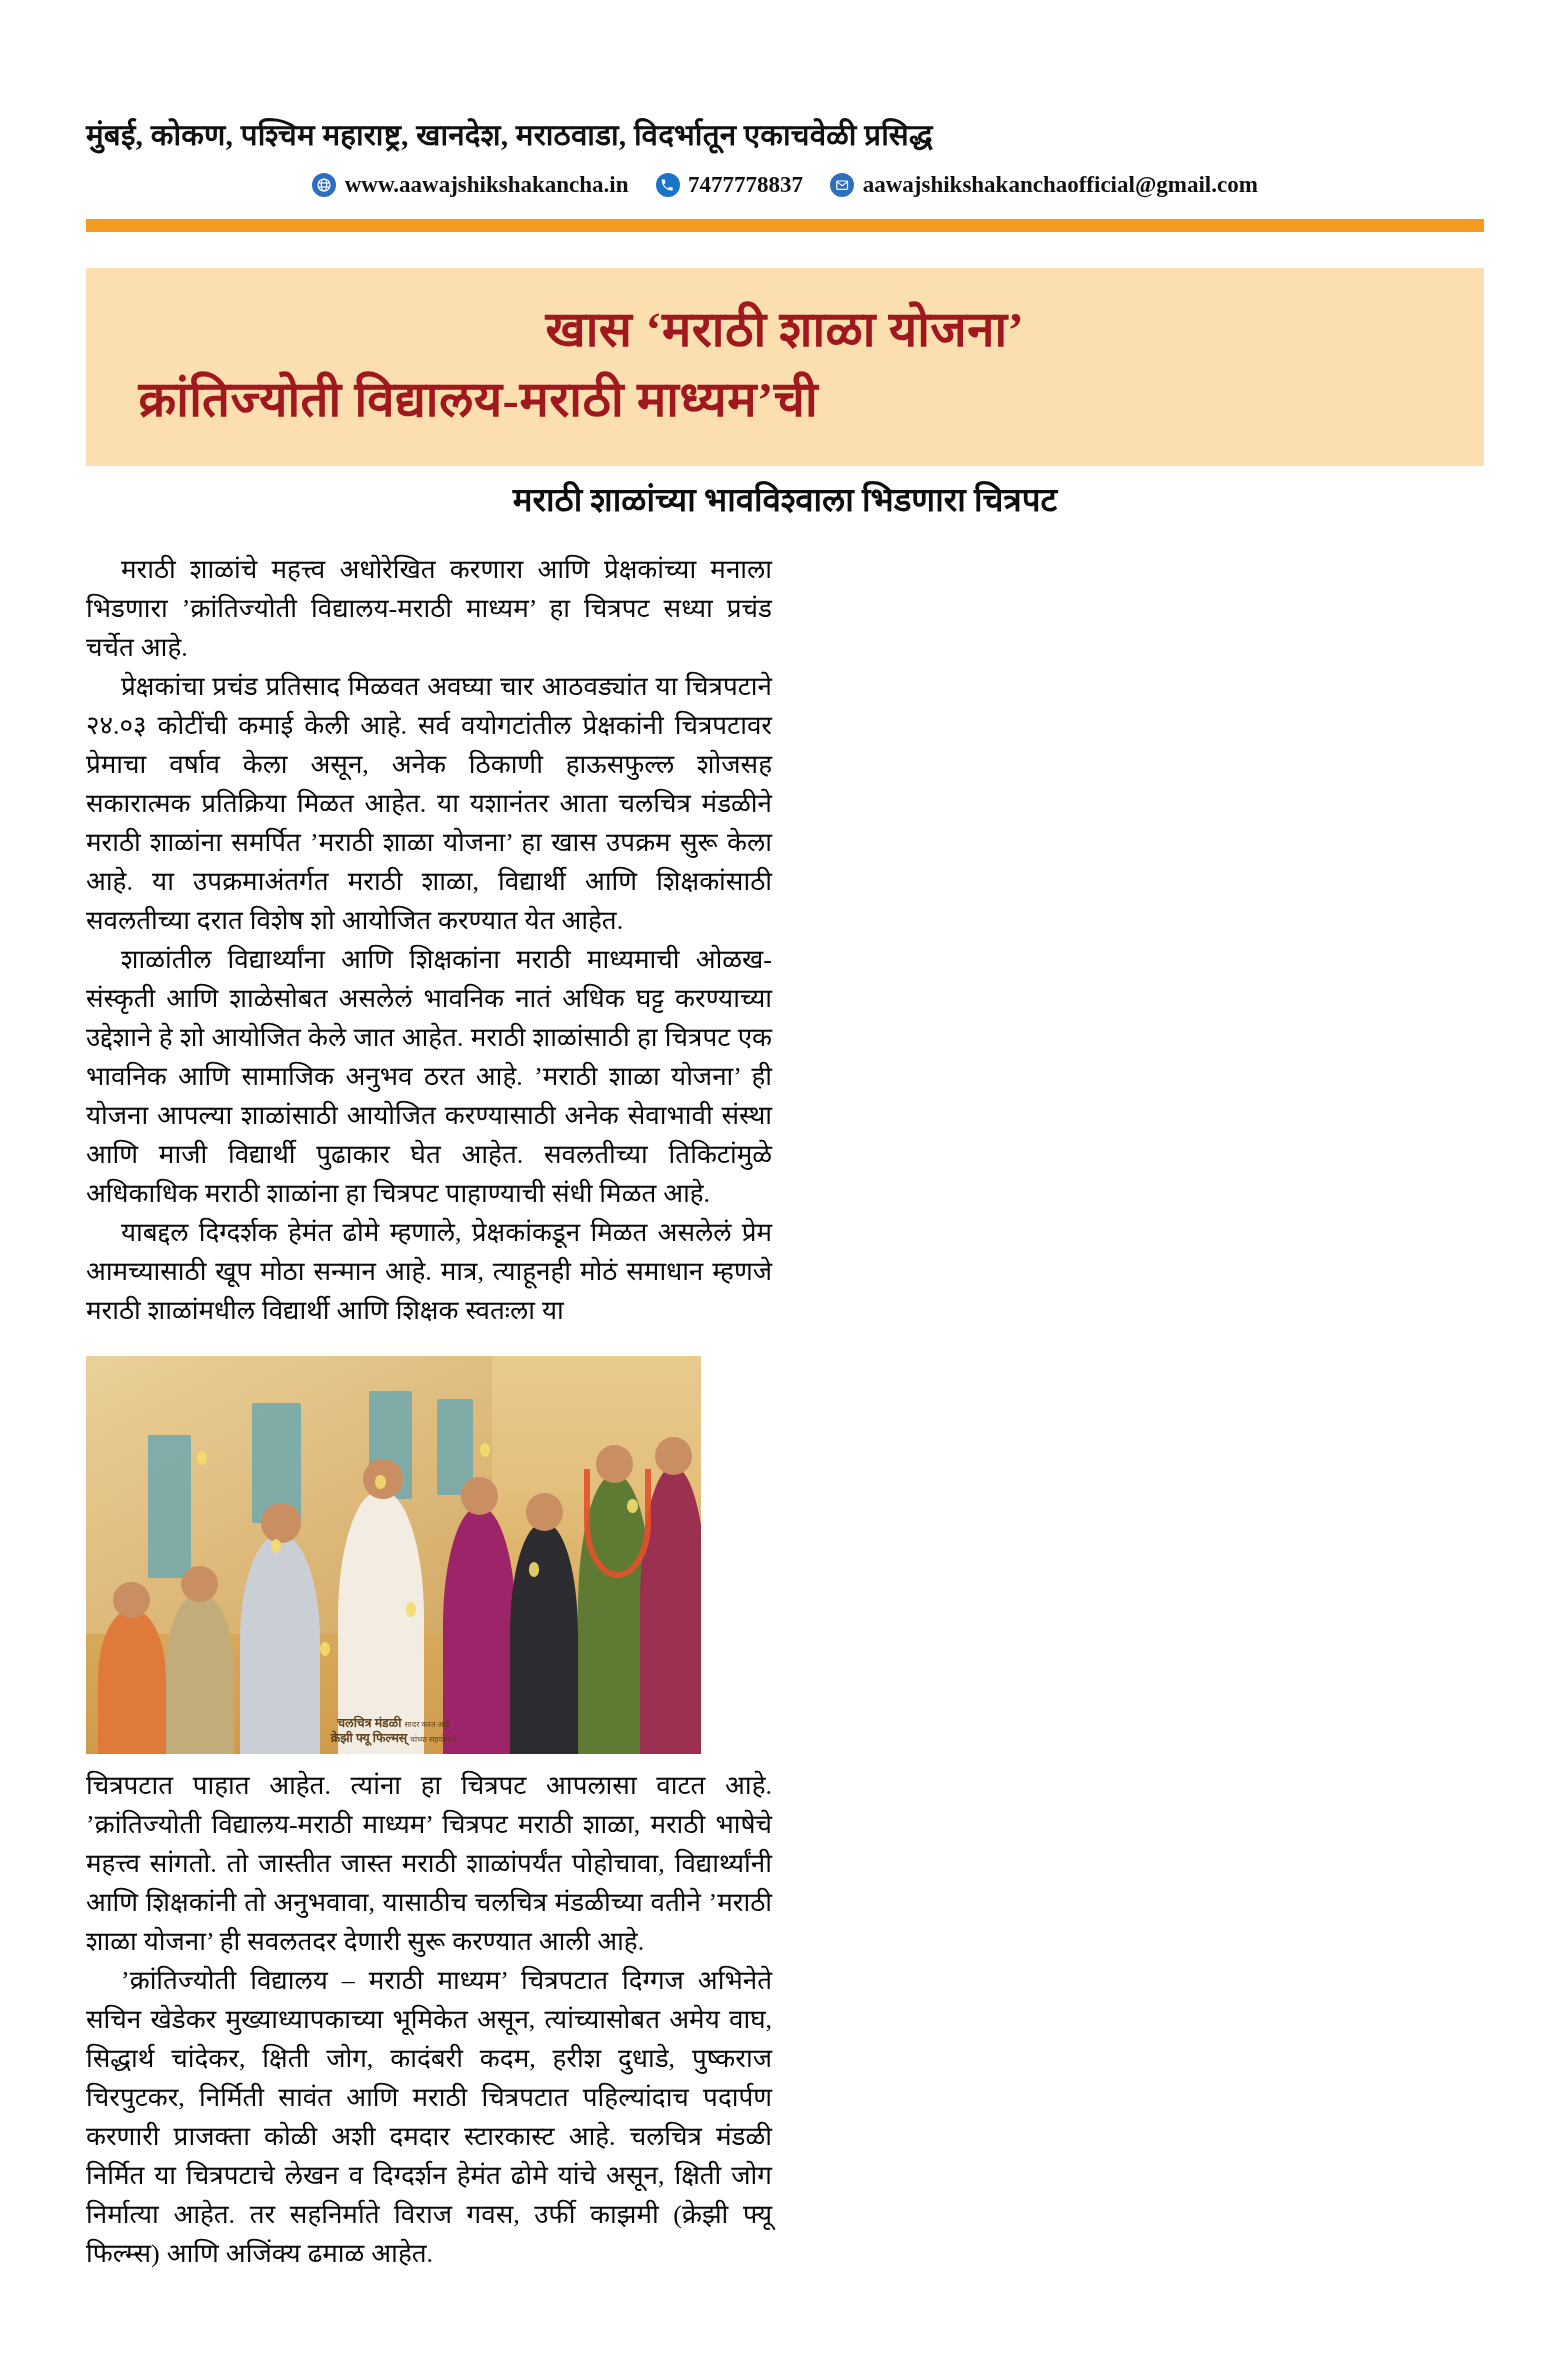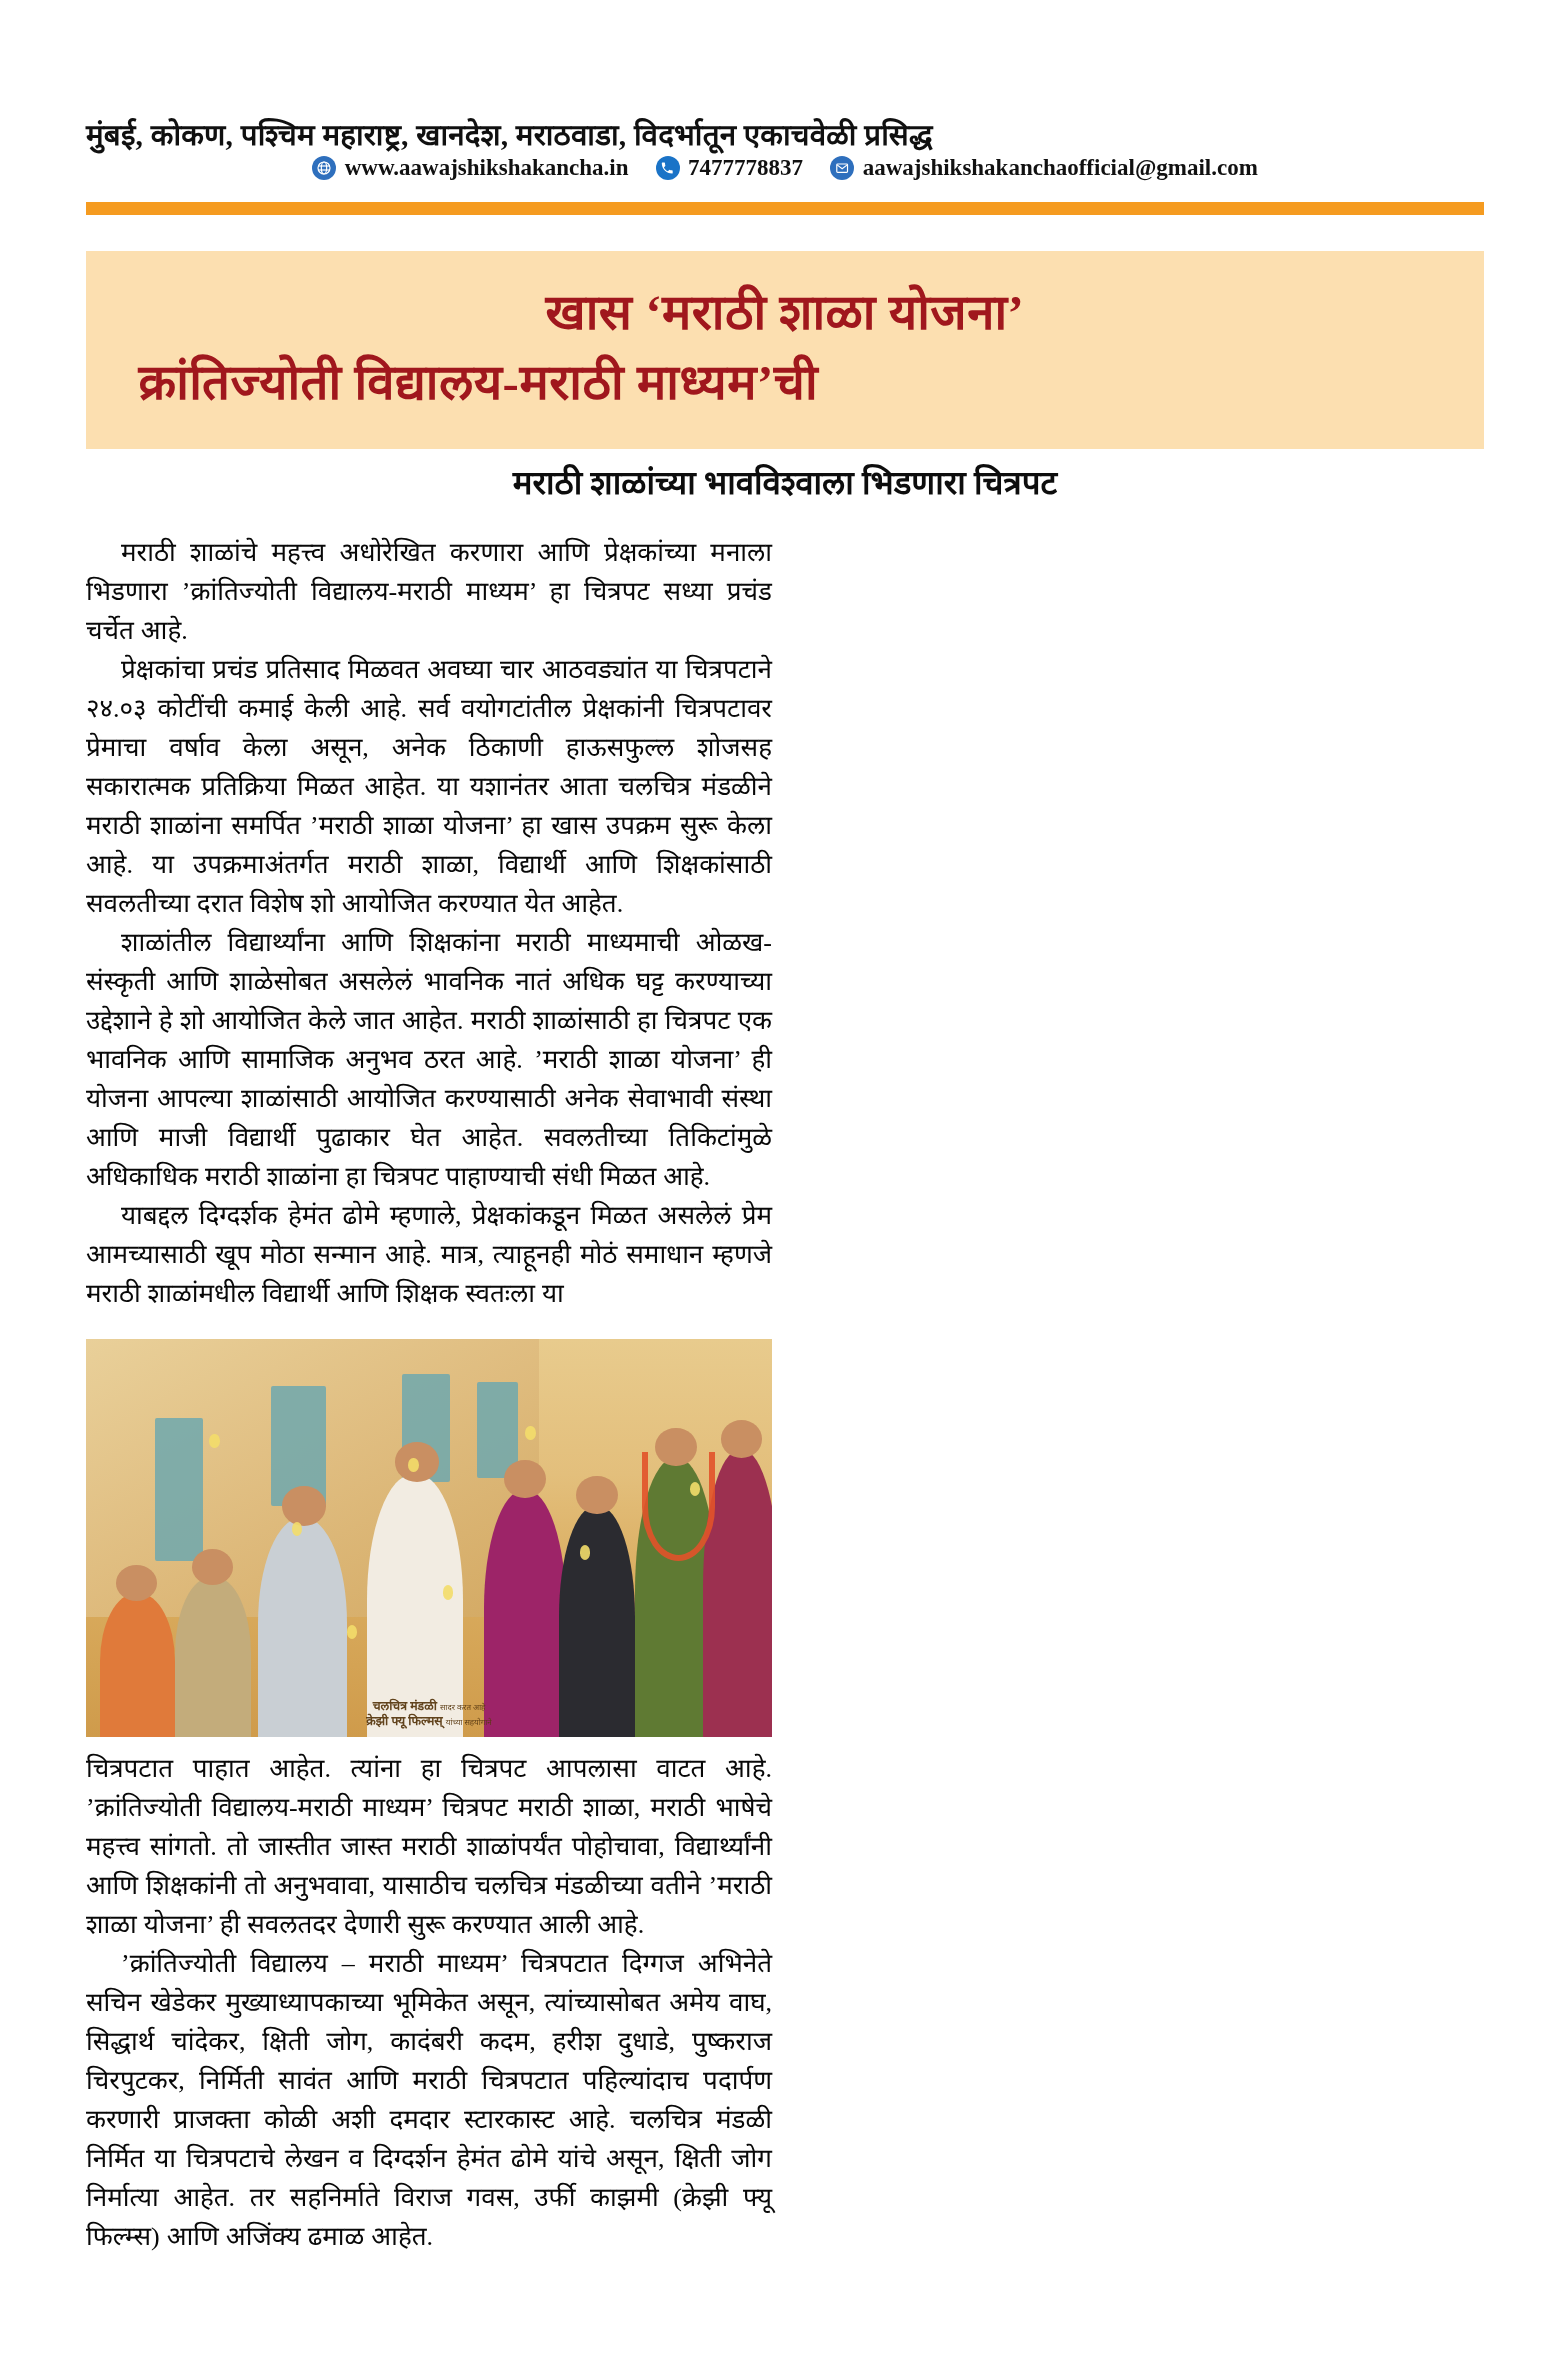--- a/index.html
+++ b/index.html
@@ -32,21 +32,21 @@
     font-family:"Liberation Serif",serif;
   }
   .editor-line{
     text-align:center;color:#a82020;font-weight:700;
     font-size:24px;margin-top:10.5px;letter-spacing:0.5px;
   }
 
   
   .contact-row{
     display:flex;align-items:center;justify-content:center;
-    gap:27px;margin-top:4px;text-align:center;
+    gap:27px;margin-top:21px;text-align:center;
   }
   .contact-item{display:flex;align-items:center;gap:8.6px;}
   .contact-item .label{
     font-size:23px;font-weight:700;color:#111;
     font-family:"Liberation Serif",serif;white-space:nowrap;
   }
   .cicon{
     width:24px;height:24px;border-radius:50%;
     display:inline-flex;align-items:center;justify-content:center;
     flex:0 0 auto;
@@ -86,21 +86,21 @@
     margin:0;font-family:"Liberation Serif",serif;
     font-size:26px;line-height:1.50;color:#080808;
     text-align:justify;text-align-last:left;
     word-spacing:0.5px;
   }
   .col p + p{text-indent:35px;}
   .col p:first-child{text-indent:35px;}
 
   
   .photo{
-    width:686px;height:398px;position:relative;overflow:hidden;
+    width:615px;height:398px;position:relative;overflow:hidden;
     margin-bottom:12.4px;background:#d8a558;
   }
   .photo .sky{
     position:absolute;inset:0;
     background:
       linear-gradient(180deg,#e8cb8d 0%,#e3bf7c 34%,#d9ab5d 64%,#cf9b4b 100%);
   }
   .photo .wall{
     position:absolute;left:0;top:0;width:66%;height:70%;
     background:linear-gradient(150deg,#e9d09a 0%,#dfbc7f 50%,#d3a963 100%);

